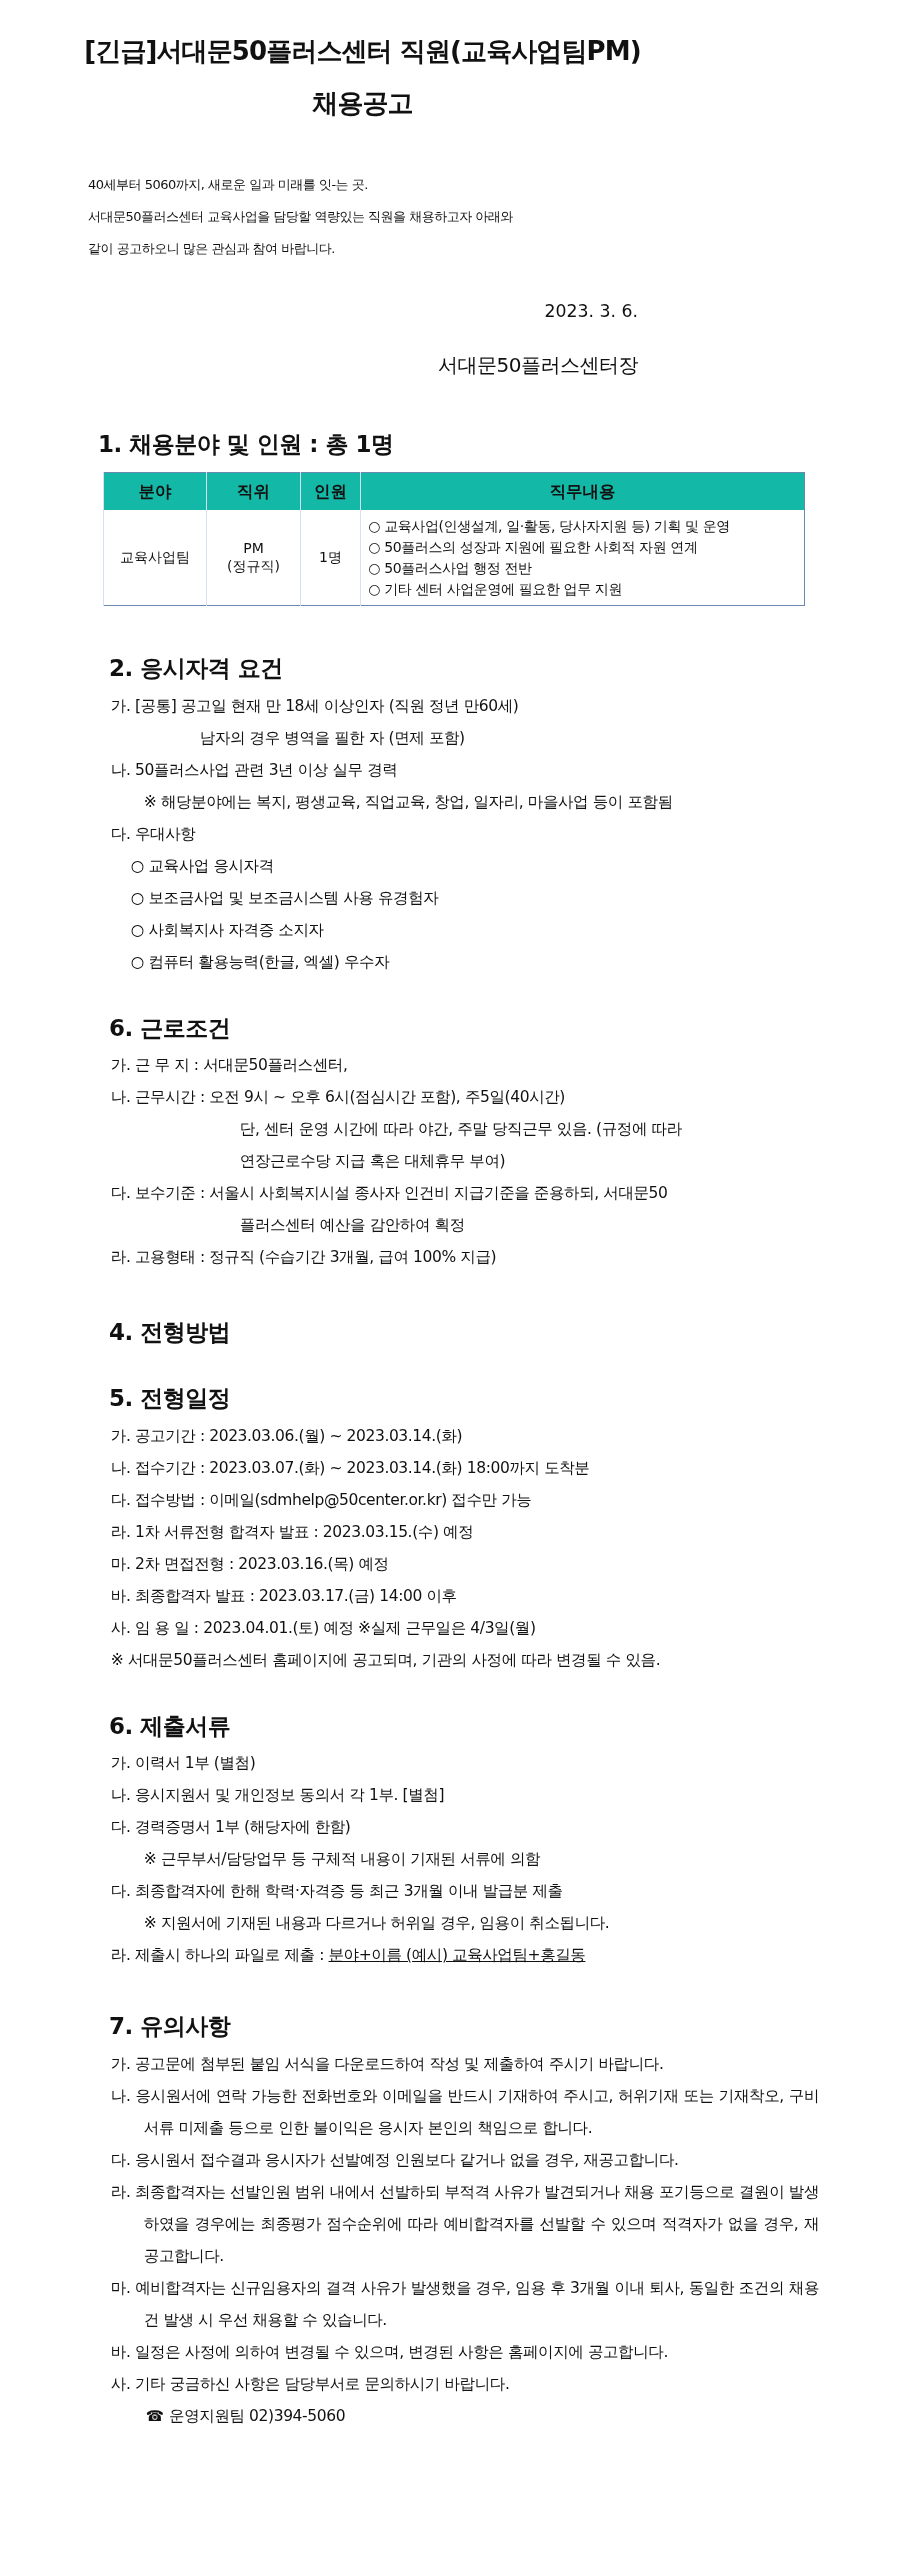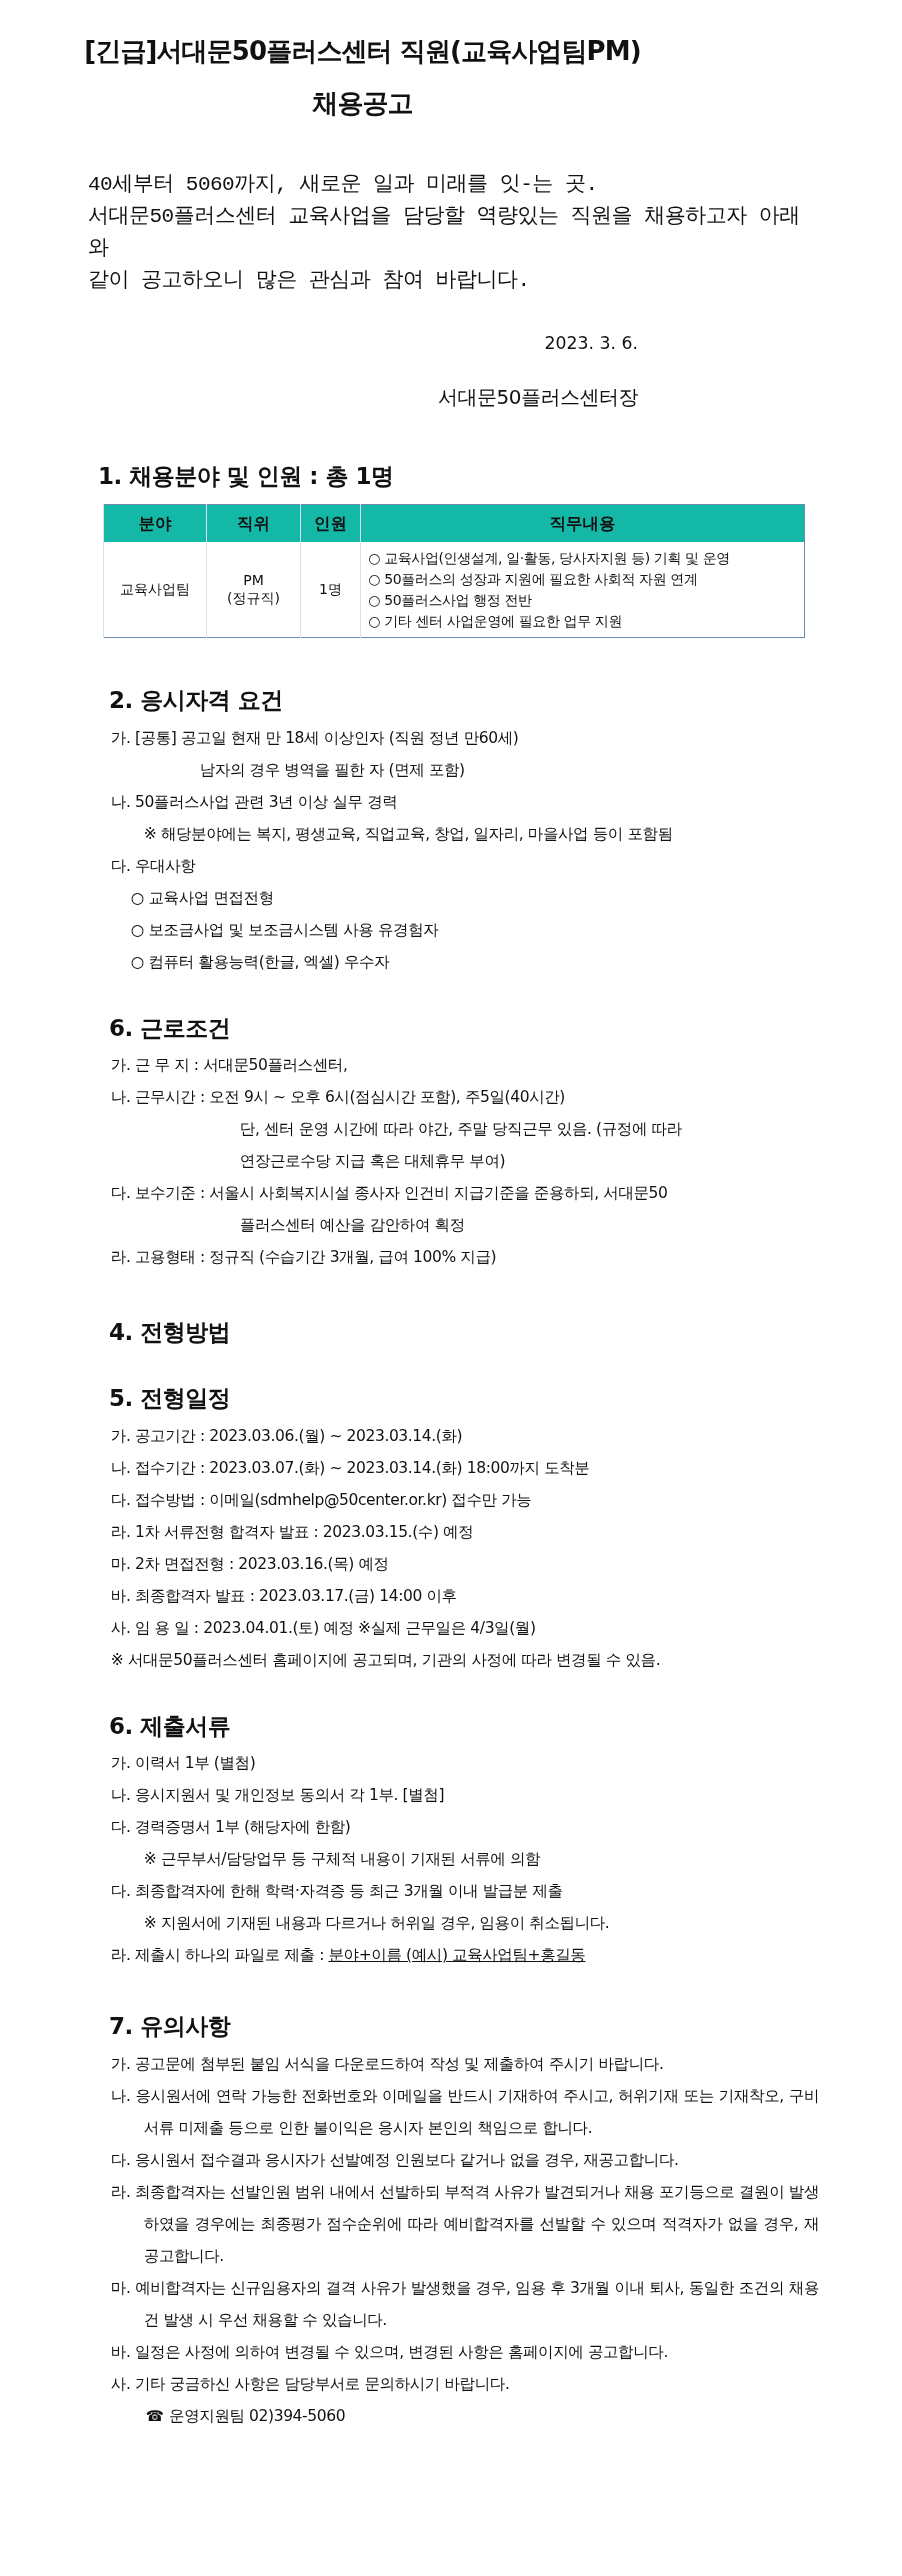--- a/index.html
+++ b/index.html
@@ -15,24 +15,23 @@
     text-align: center;
     font-weight: bold;
     font-size: 26px;
     letter-spacing: -0.9px;
     line-height: 52px;
     padding-top: 24.6px;
   }
   .intro {
     margin: 40px 0 0 88px;
     width: 728px;
-    font-size: 21px;
+    font-size: 13px;
     line-height: 32px;
     letter-spacing: -0.5px;
-    font-family: Liberation Mono, monospace;
   }
   .date {
     text-align: right;
     margin: 36px 87px 0 0;
     font-size: 17.3px;
   }
   .signature {
     text-align: right;
     margin: 31px 87px 0 0;
     font-size: 20px;
@@ -136,22 +135,23 @@
   </table>
 
   <div class="block s2">
     <h2 class="section-title">2. 응시자격 요건</h2>
     <div class="items">
       <div class="line">가. [공통] 공고일 현재 만 18세 이상인자 (직원 정년 만60세)</div>
       <div class="line ind3">남자의 경우 병역을 필한 자 (면제 포함)</div>
       <div class="line">나. 50플러스사업 관련 3년 이상 실무 경력</div>
       <div class="line ind2">※ 해당분야에는 복지, 평생교육, 직업교육, 창업, 일자리, 마을사업 등이 포함됨</div>
       <div class="line">다. 우대사항</div>
-      <div class="line ind1">○ 교육사업 면접전형</div>
+      <div class="line ind1">○ 교육사업 응시자격</div>
       <div class="line ind1">○ 보조금사업 및 보조금시스템 사용 유경험자</div>
+      <div class="line ind1">○ 사회복지사 자격증 소지자</div>
       <div class="line ind1">○ 컴퓨터 활용능력(한글, 엑셀) 우수자</div>
     </div>
   </div>
 
   <div class="block s3">
     <h2 class="section-title">6. 근로조건</h2>
     <div class="items">
       <div class="line">가. 근 무 지 : 서대문50플러스센터,</div>
       <div class="line">나. 근무시간 : 오전 9시 ~ 오후 6시(점심시간 포함), 주5일(40시간)</div>
       <div class="line ind4">단, 센터 운영 시간에 따라 야간, 주말 당직근무 있음. (규정에 따라</div>

